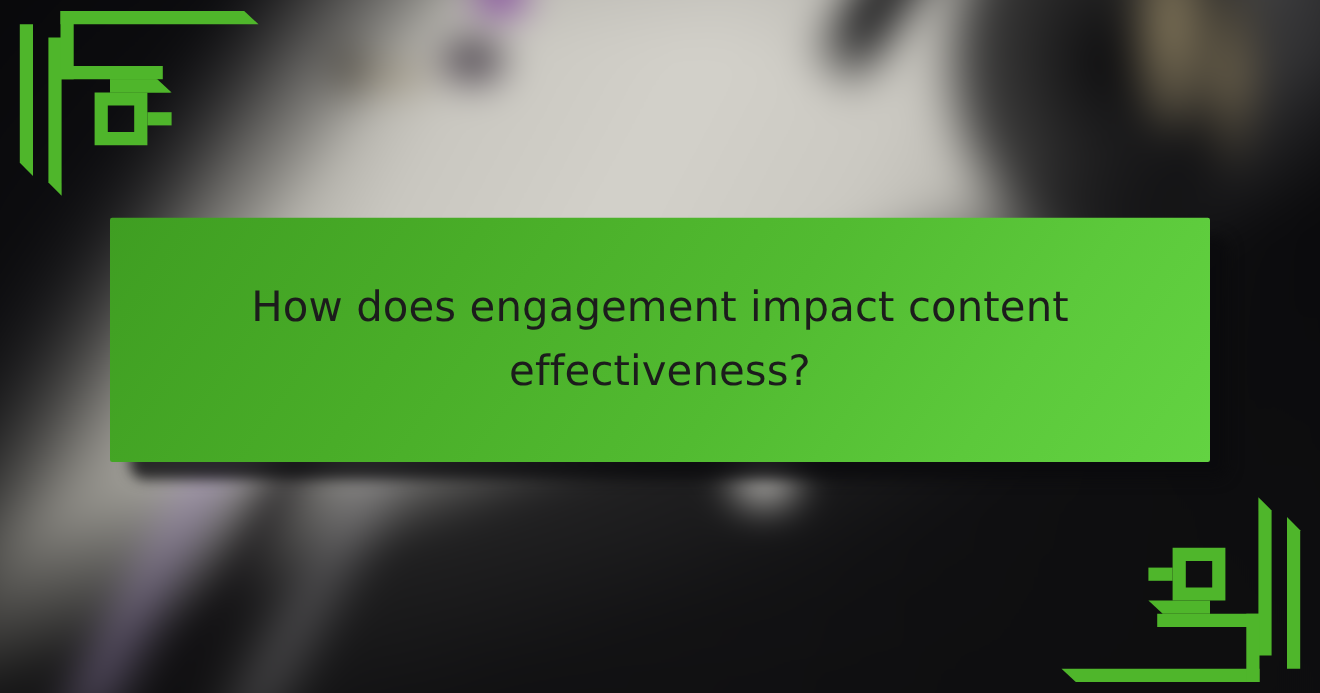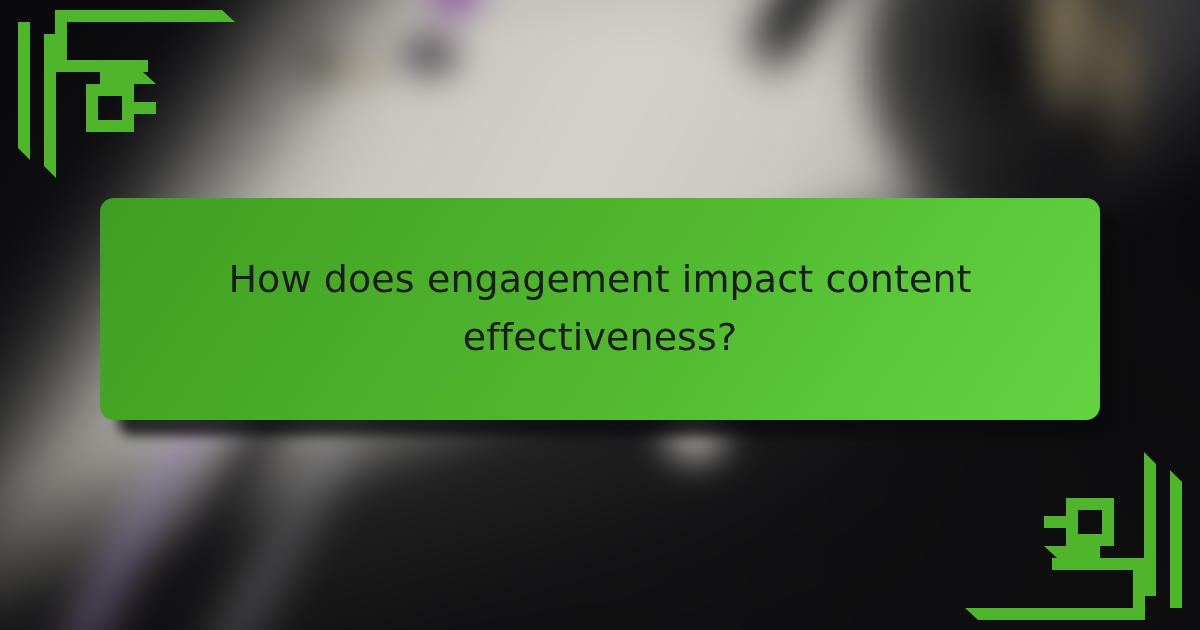--- a/index.html
+++ b/index.html
@@ -118,21 +118,21 @@
     top: 16px;
     width: 1000px;
     height: 222px;
     border-radius: 14px;
     background: rgba(10,10,12,0.80);
     filter: blur(6px);
   }
   .banner {
     position: absolute;
     inset: 0;
-    border-radius: 14px;
+    border-radius: 2px;
     background: linear-gradient(125deg, #3f9e22 0%, #49ad28 30%, #52bb31 58%, #5cc93b 80%, #63d342 100%);
     display: flex;
     align-items: center;
     justify-content: center;
   }
   .banner-title {
     width: 820px;
     text-align: center;
     font-size: 38px;
     line-height: 1.52;

